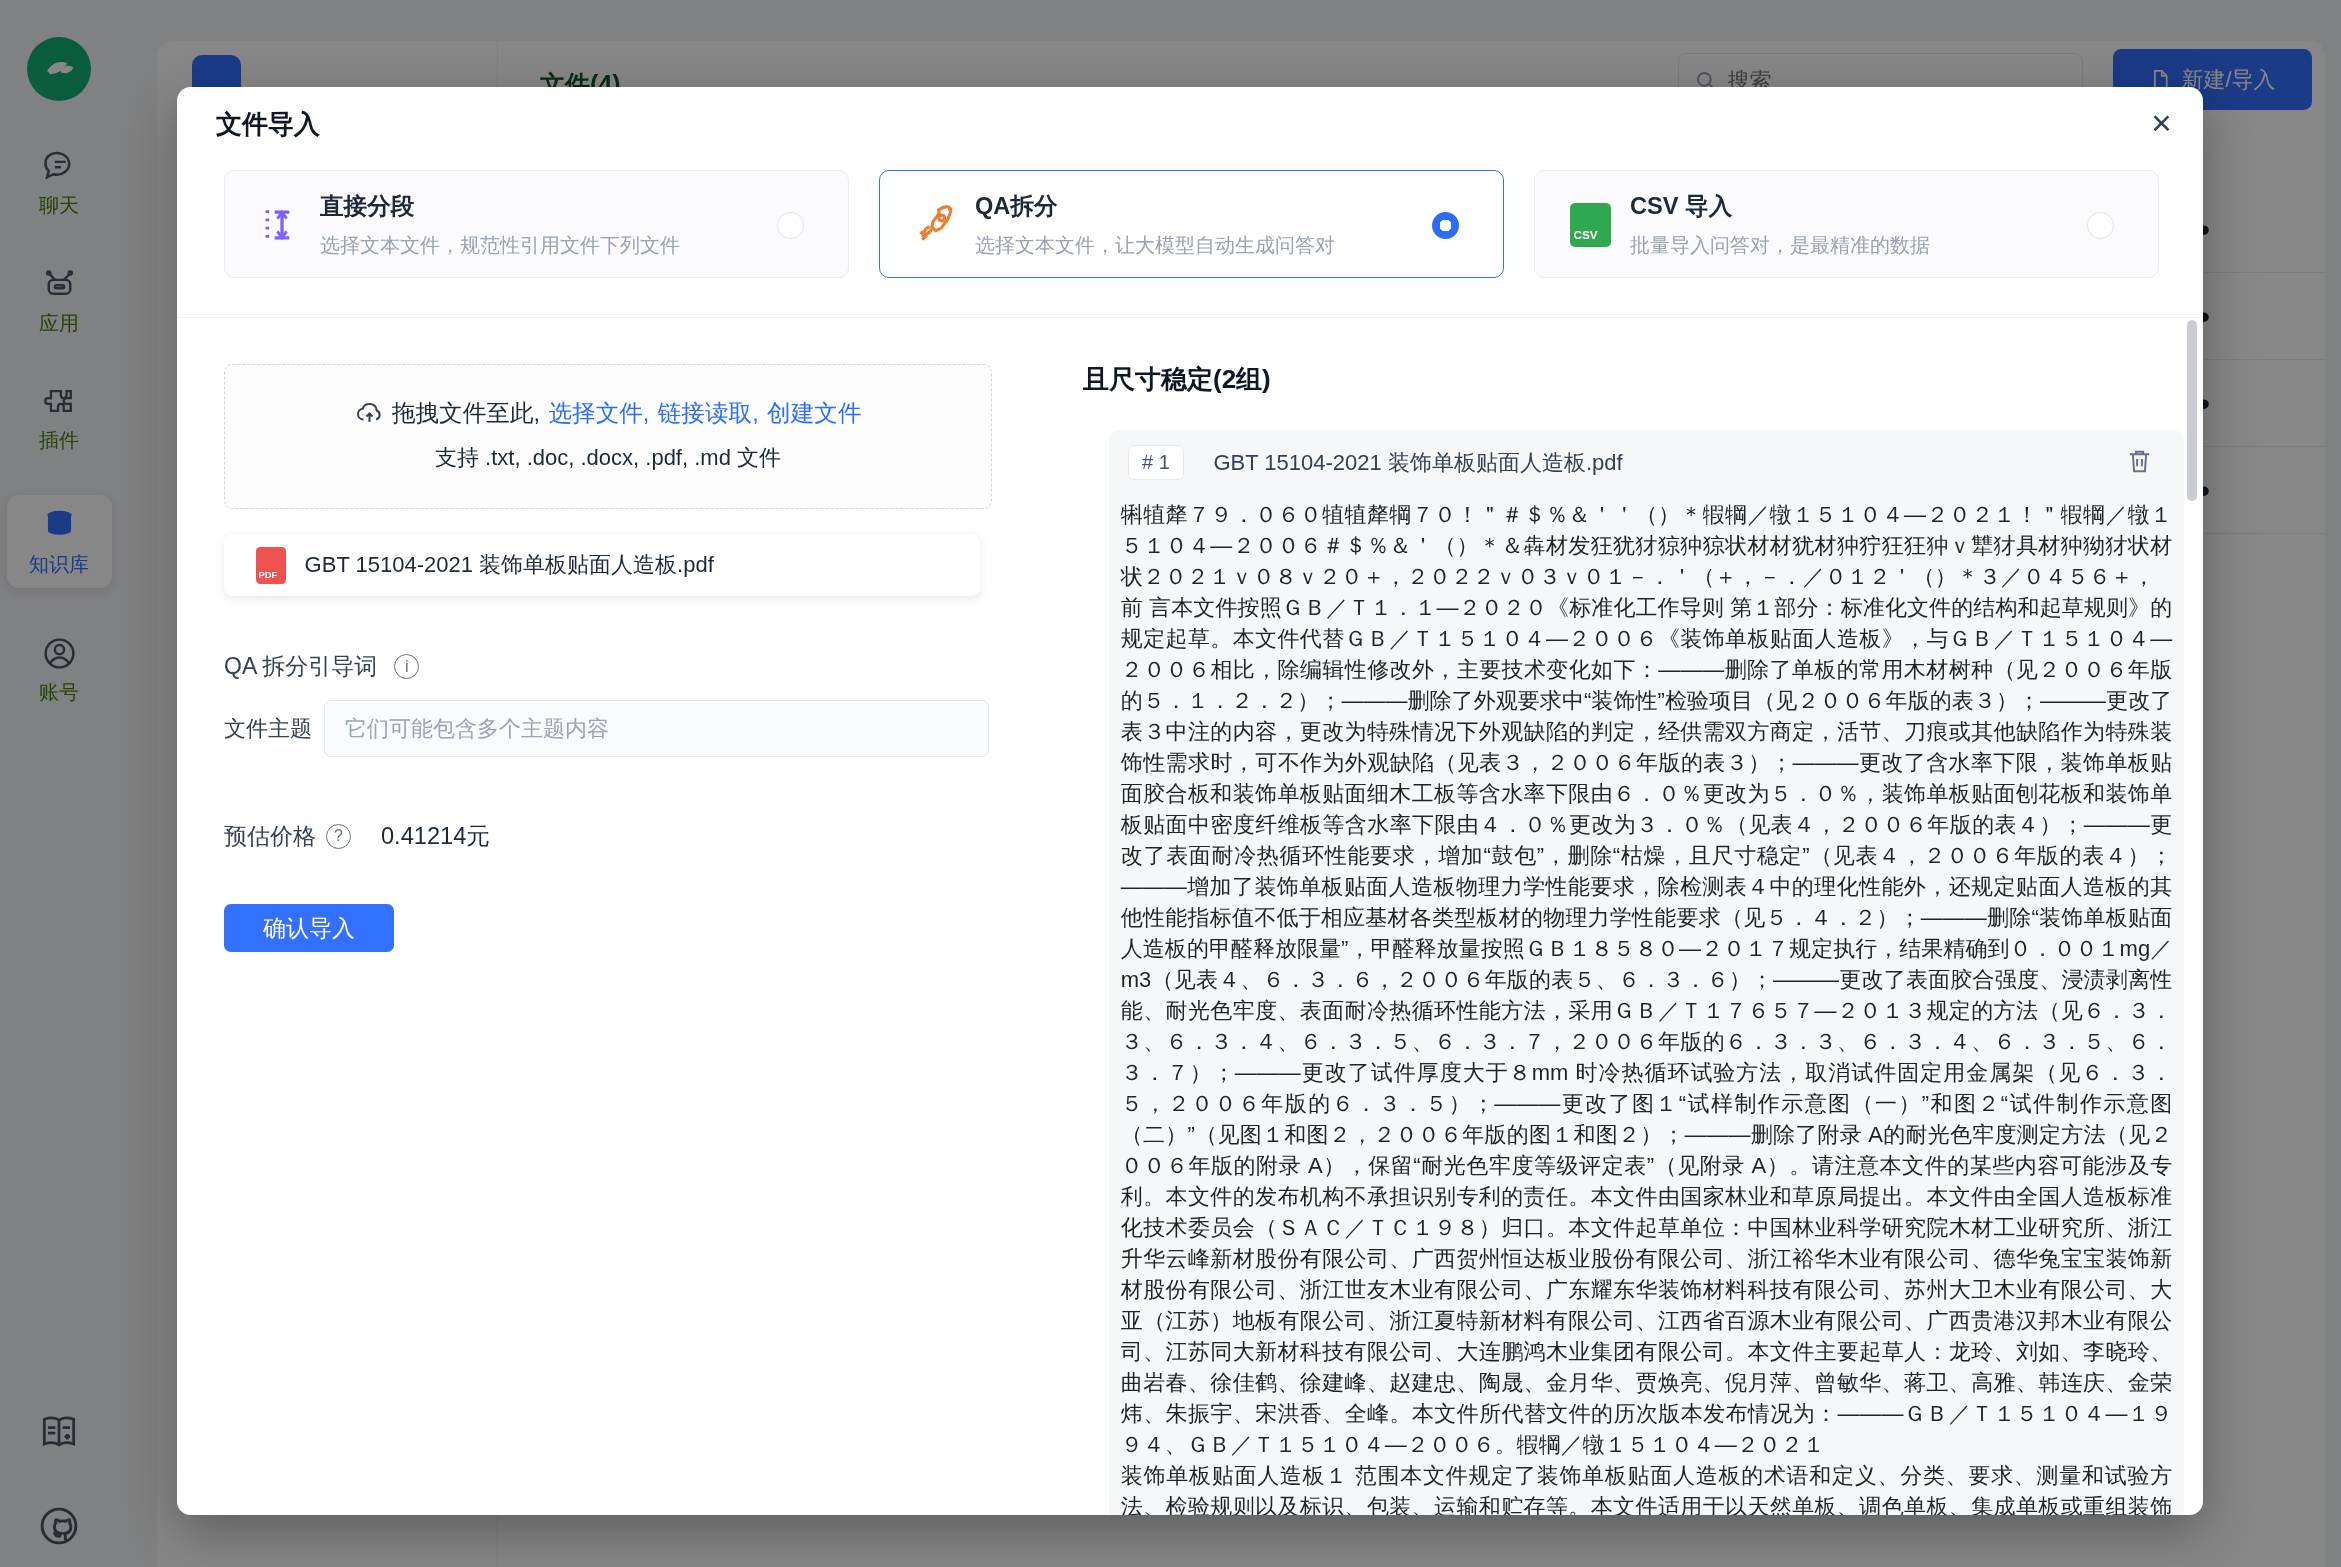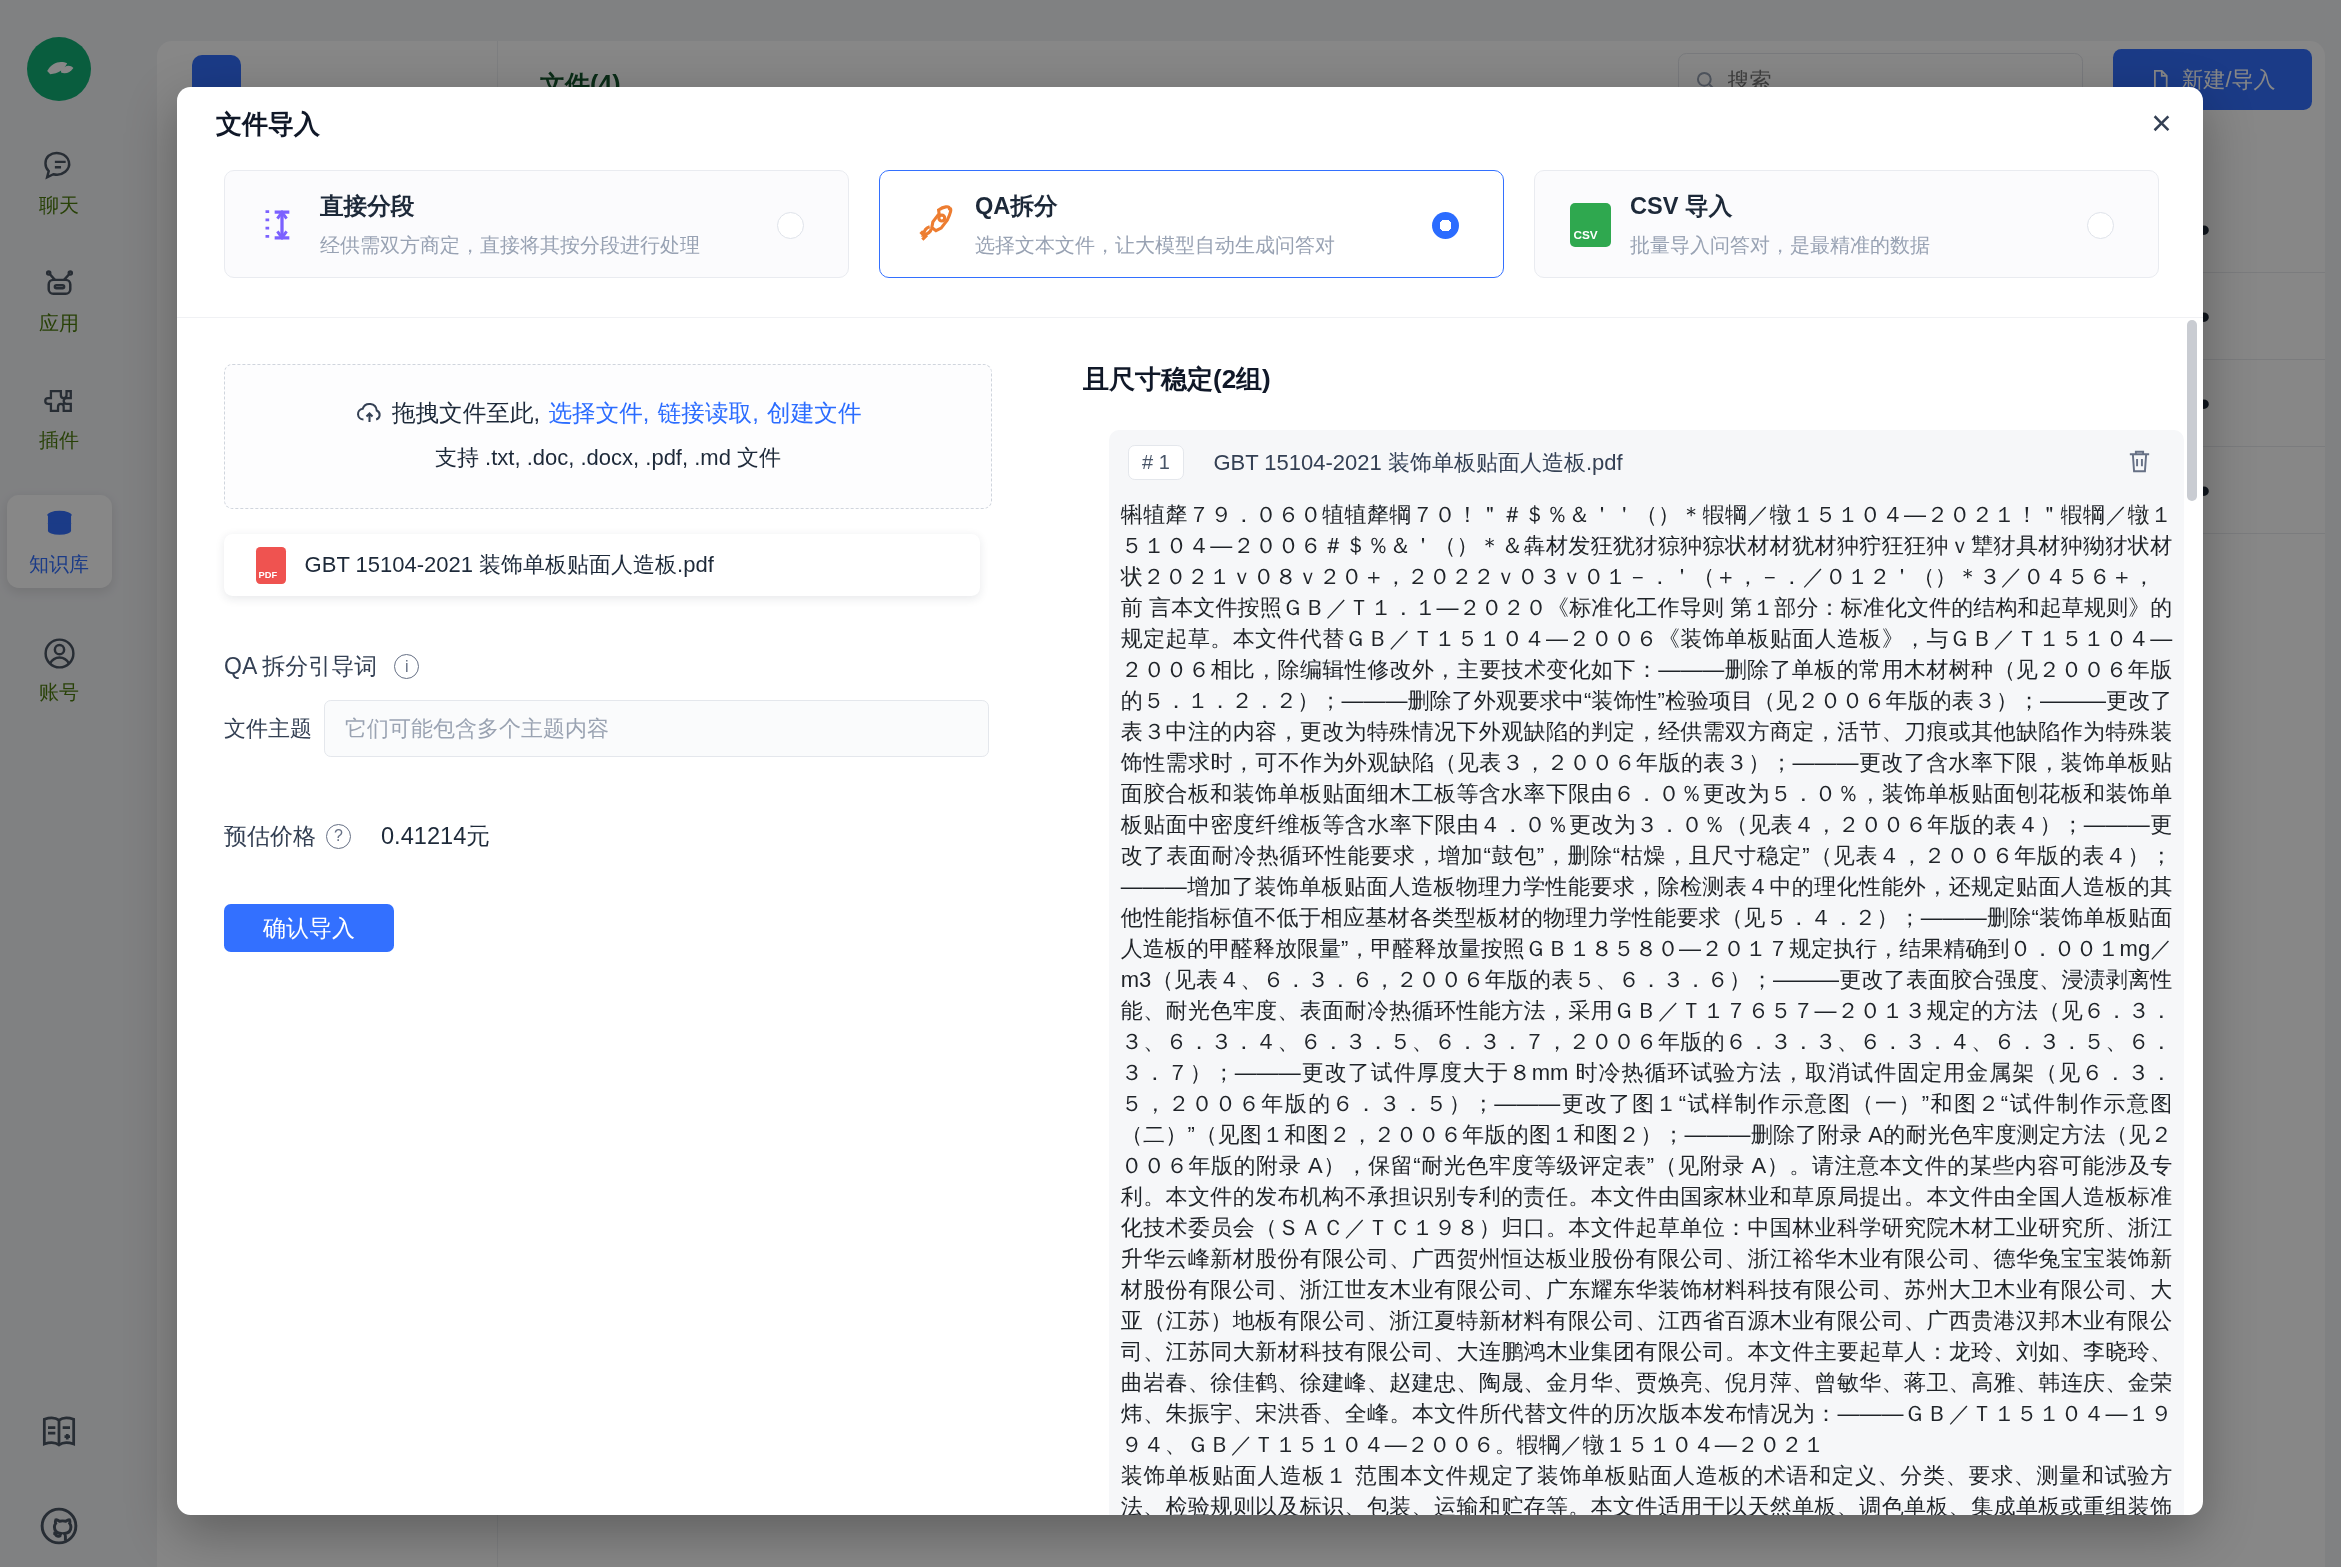--- a/index.html
+++ b/index.html
@@ -219,21 +219,21 @@
     <div class="mode-cards">
       <div class="mode-card">
         <div class="mode-icon">
           <svg viewBox="0 0 24 24" fill="none">
               <path d="M4 4v16" stroke="#7b61ff" stroke-width="2" stroke-dasharray="1.5 3"></path>
               <path d="M13 5H21M13 19h8M17 5v14" stroke="#7b61ff" stroke-width="1.8" transform="translate(-5,0)"></path>
               <path d="M9.5 8.5 12 5l2.5 3.5M9.5 15.5 12 19l2.5-3.5" stroke="#7b61ff" stroke-width="1.6" fill="none"></path>
             </svg>
         </div>
         <div class="mode-title">直接分段</div>
-        <div class="mode-desc">经供需双方商定，直接将其按分段进行处理</div>
+        <div class="mode-desc">选择文本文件，规范性引用文件下列文件</div>
         <div class="radio"></div>
       </div>
       <div class="mode-card selected">
         <div class="mode-icon">
           <svg viewBox="0 0 24 24" fill="none" stroke="#ed7d31" stroke-width="1.7">
               <path d="M14 4c3-1.5 6-1.5 6 0 1.5 0-0 3-2 6l-4 4-3 1-2-2 1-3 4-4z" transform="rotate(-8 12 12)"></path>
               <circle cx="14.6" cy="8.2" r="1.6"></circle>
               <path d="M8 13c-2 .5-3 2-3.5 4.5C7 17 8.5 16 9 14M4 20l2.5-2.5M3 17l1.5-1.5"></path>
             </svg>
         </div>

